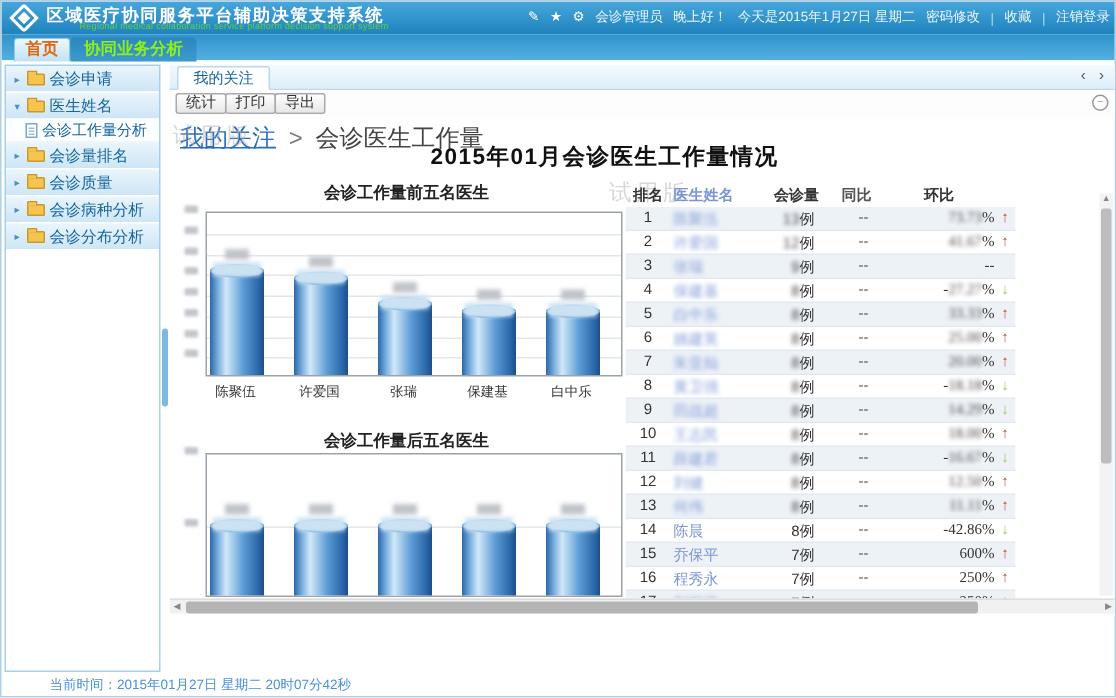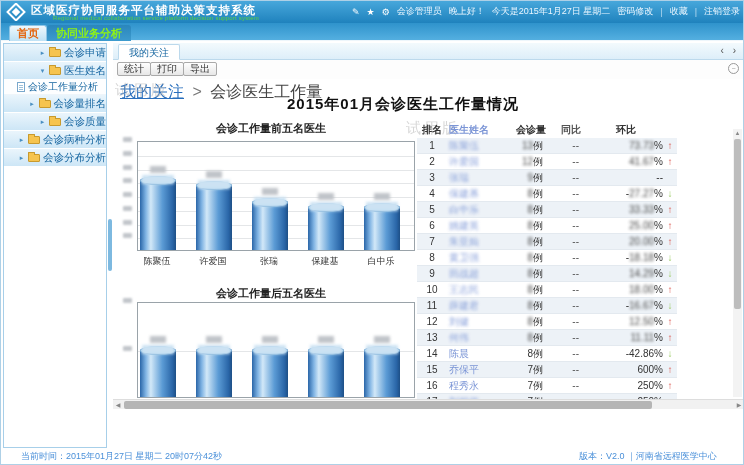--- a/index.html
+++ b/index.html
@@ -31,21 +31,21 @@
               line-height:15px; cursor:pointer; }
   .tab-biz { position:absolute; left:46px; top:2px; height:16px; padding:0 9px;
              background:linear-gradient(#2a86bc,#3d9bce); border-radius:3px 3px 0 0;
              color:#8df019; font-size:11px; font-weight:bold; line-height:16px; cursor:pointer; }
 
   
   .sidebar { position:absolute; left:2px; top:42px; width:104px; height:405px;
              background:#fff; border:1px solid #a7cfe9; }
   .snav-item { height:18px; display:flex; align-items:center; gap:3px; padding-left:4px;
                background:linear-gradient(#eaf5fc,#cde6f6); border-bottom:1px solid #fff;
-               color:#1565a0; font-size:10.5px; cursor:pointer; white-space:nowrap;justify-content:flex-end; }
+               color:#1565a0; font-size:10.5px; cursor:pointer; white-space:nowrap; }
   .snav-arrow { color:#4a90c2; font-size:7px; width:7px; text-align:center; }
   .folder { width:12px; height:8px; background:#f6c44f; border:1px solid #c89a2e;
             border-radius:1px; position:relative; flex:none; }
   .folder::before { content:""; position:absolute; left:-1px; top:-3px; width:5px; height:2px;
                     background:#f6c44f; border:1px solid #c89a2e; border-bottom:none;
                     border-radius:1px 1px 0 0; }
   .snav-sub { height:15px; display:flex; align-items:center; gap:3px; padding-left:13px;
               background:#fdfeff; color:#1565a0; font-size:10px; cursor:pointer;
               border-bottom:1px solid #eef5fa; white-space:nowrap; }
   .doc { width:8px; height:10px; background:#fff; border:1px solid #7aa8cc; position:relative; flex:none; }
@@ -112,42 +112,42 @@
   .rtable { position:absolute; left:304px; top:78px; width:260px; height:278px;
             overflow:hidden; font-size:10px; }
   .trow, .thead { display:flex; align-items:center; height:16px; }
   .thead { font-weight:bold; color:#222; height:17px; }
   .trow { border-bottom:1px solid #e3e9ef; }
   .trow.odd { background:#edf2f7; }
   .c-rank { width:30px; text-align:center; color:#333; }
   .c-name { width:62px; padding-left:2px; color:#7b95d6; cursor:pointer; }
   .c-count { width:44px; text-align:right; padding-right:10px; color:#333; }
   .c-yoy { width:36px; text-align:right; padding-right:10px; color:#555; }
-  .c-mom { width:74px; text-align:right; color:#333; }
+  .c-mom { width:74px; text-align:right; color:#333;font-family:Liberation Serif, serif; }
   .c-arrow { width:14px; text-align:center; font-weight:bold; font-size:10px; }
   .h-center { text-align:center; padding:0; }
   .up { color:#d84c44; }
   .down { color:#9ccc65; }
   .blur1 { filter:blur(1.4px); opacity:.9; }
 
   
   .vscroll { position:absolute; left:620px; top:86px; width:9px; height:268px; background:#f3f3f3; }
   .vscroll .arr { position:absolute; left:0; width:9px; height:8px; font-size:6px; color:#888;
                   text-align:center; line-height:8px; }
   .vthumb { position:absolute; left:1px; top:10px; width:7px; height:170px; background:#bdbdbd;
             border-radius:2px; cursor:pointer; }
   .hscroll { position:absolute; left:0; top:356px; width:631px; height:10px; background:#f1f1f1;
              border-top:1px solid #ddd; z-index:5; }
   .hscroll .arr { position:absolute; top:0; width:10px; height:10px; font-size:6px; color:#888;
                   text-align:center; line-height:10px; }
   .hthumb { position:absolute; left:11px; top:1px; width:528px; height:8px; background:#b5b5b5;
             border-radius:2px; cursor:pointer; }
 
   
-  .footer-time { position:absolute; left:20px; top:449px; font-size:9px; color:#4a90d9; }
+  .footer-time { position:absolute; left:32px; top:449px; font-size:9px; color:#4a90d9; }
   .footer-version { position:absolute; left:578px; top:449px; font-size:9px; color:#4a90d9; }
 </style>
 </head>
 <body>
 
 <div class="page">
 
   <div class="topbar">
     <span class="logo">
       <svg width="20" height="18" viewBox="0 0 20 18">
@@ -488,14 +488,13 @@
       <div class="vthumb"></div>
     </div>
     <div class="hscroll">
       <span class="arr" style="left:0">◀</span>
       <div class="hthumb"></div>
       <span class="arr" style="right:0">▶</span>
     </div>
   </section>
 
   <span class="footer-time">当前时间：2015年01月27日 星期二 20时07分42秒</span>
-  <span class="footer-version">版本：V2.0 ｜河南省远程医学中心</span>
 </div>
 
 </body></html>

